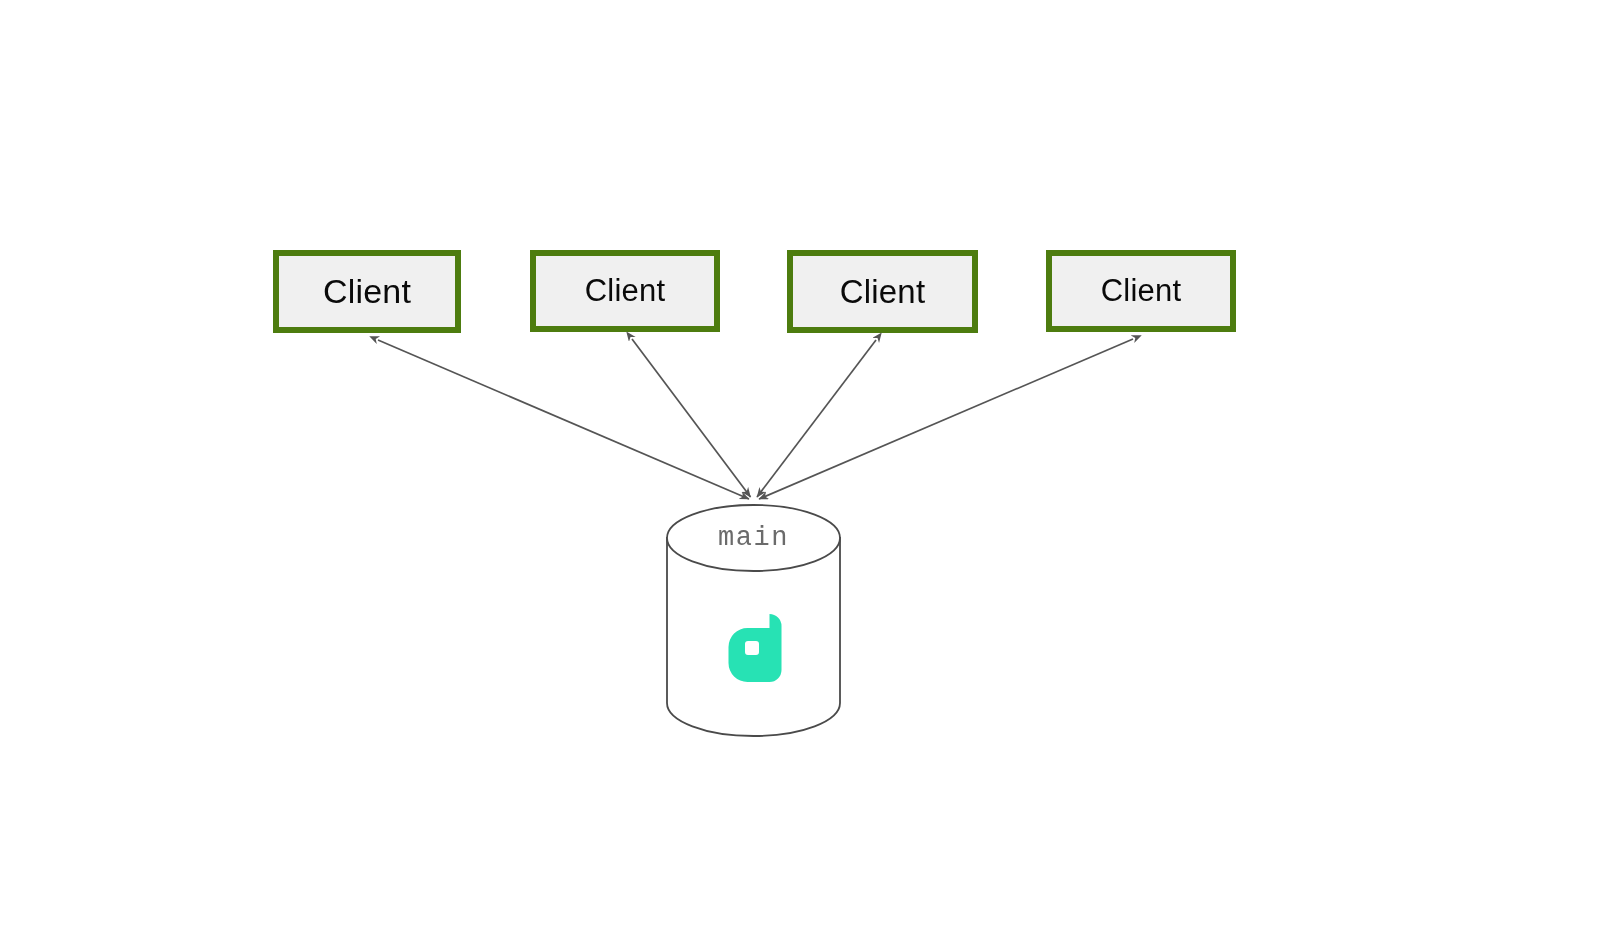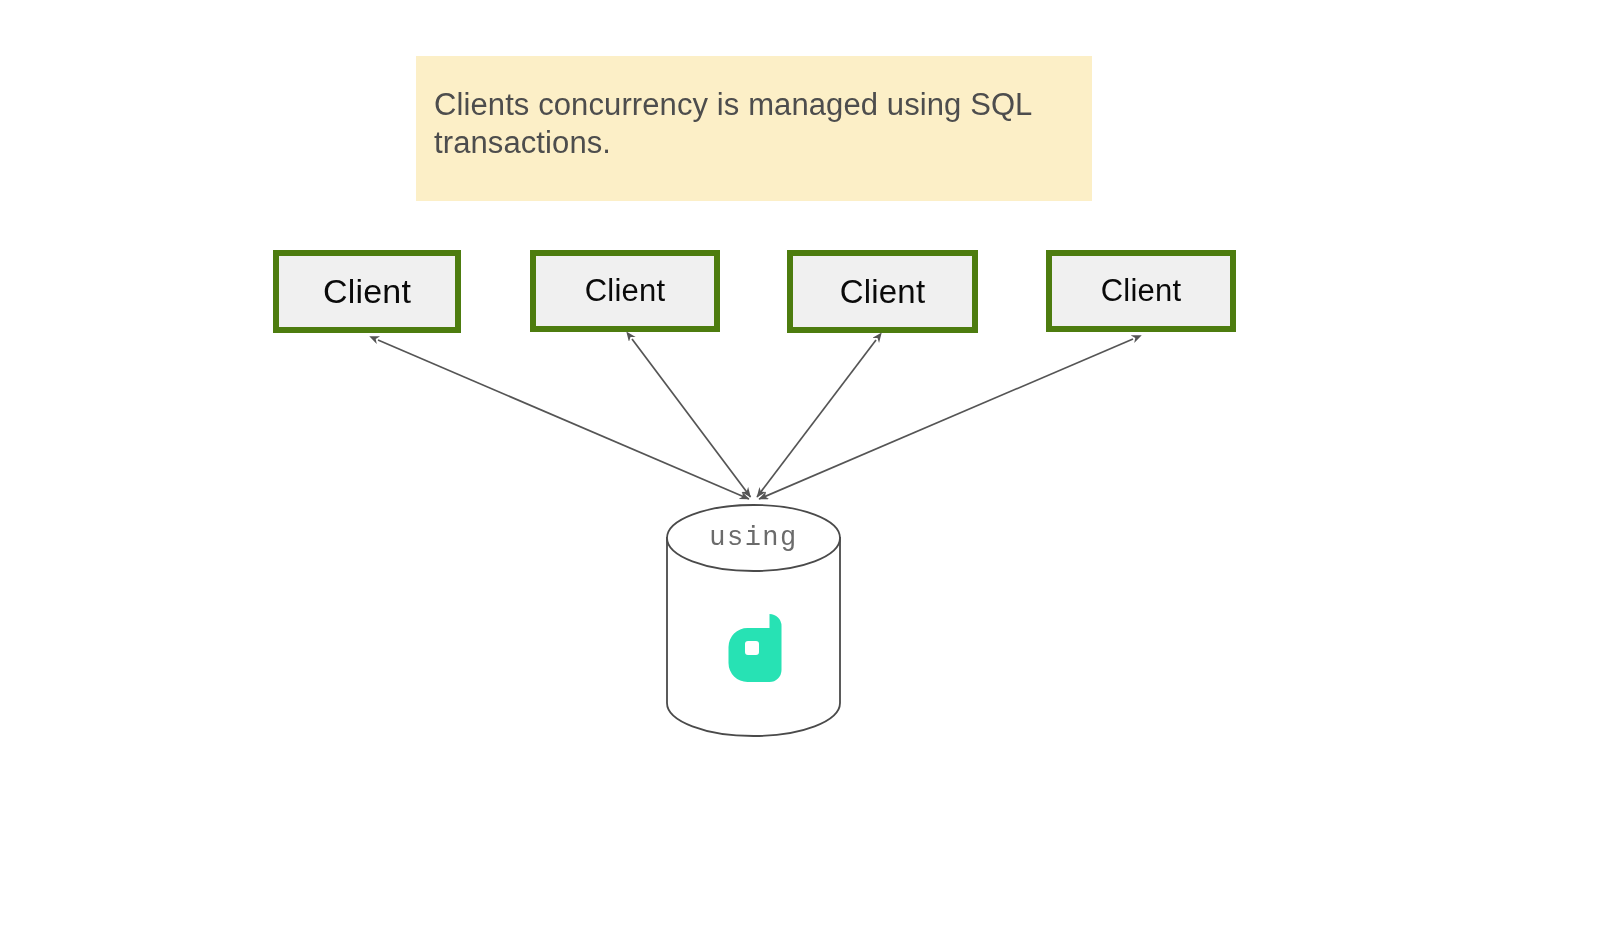--- a/index.html
+++ b/index.html
@@ -80,23 +80,20 @@
     font-size: 27px;
     color: #6b6b6b;
     letter-spacing: 1.5px;
   }
 </style>
 </head>
 <body>
 
 <div id="canvas">
 
-  <div class="note-box">
-    <div class="note-text">Clients concurrency is managed using SQL transactions.</div>
-  </div>
 
   <div class="client-box" style="left:273px; top:250px; width:188px; height:83px;">
     <span class="client-label" style="font-size:34px;">Client</span>
   </div>
 
   <div class="client-box" style="left:530px; top:250px; width:190px; height:82px;">
     <span class="client-label" style="font-size:31px;">Client</span>
   </div>
 
   <div class="client-box" style="left:787px; top:250px; width:191px; height:83px;">
@@ -140,15 +137,15 @@
                L728.5,663
                A19,19 0 0 0 747.5,682
                L769.5,682
                A12,12 0 0 0 781.5,670
                L781.5,626
                A12,12 0 0 0 769.5,614 Z
                M759,644 L759,652 A3,3 0 0 1 756,655 L748,655 A3,3 0 0 1 745,652 L745,644 A3,3 0 0 1 748,641 L756,641 A3,3 0 0 1 759,644 Z" fill="#27e2b4" fill-rule="evenodd"></path>
     </g>
   </svg>
 
-  <div class="db-label">using</div>
+  <div class="db-label">main</div>
 
 </div>
 
 </body></html>

